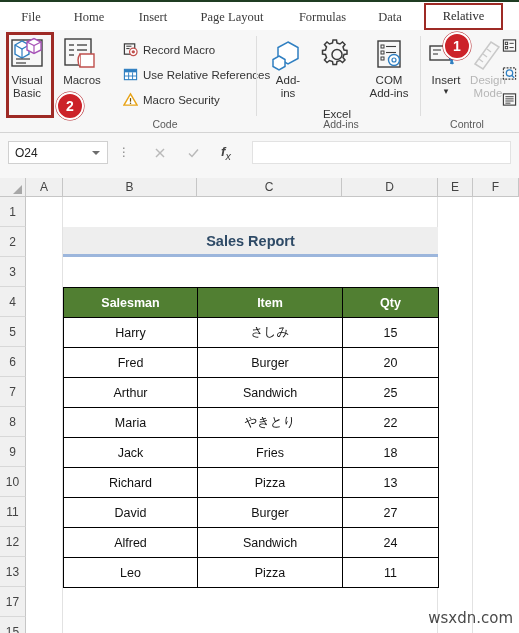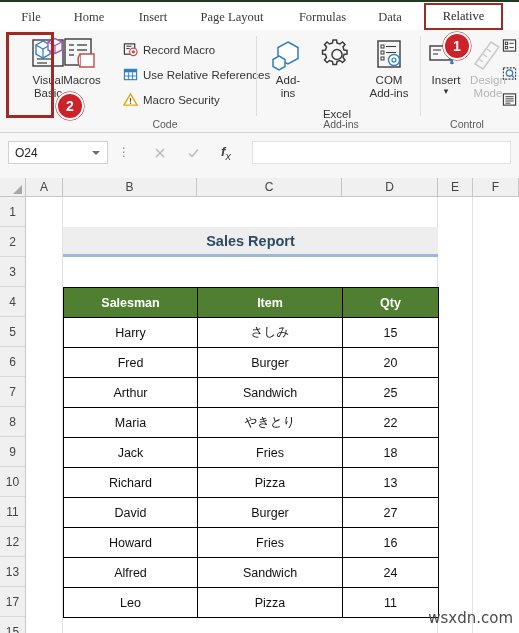--- a/index.html
+++ b/index.html
@@ -185,21 +185,21 @@
     <div class="tab" style="left:371px;width:38px;">
         <span>Data</span>
       </div>
     <div class="tab active-box" style="left:424px;width:79px;top:1px;height:27px;">
         <span>Relative</span>
       </div>
   </div>
 
   <div class="ribbon">
 
-    <div class="bigbtn" style="left:24px;top:6px;width:48px;">
+    <div class="bigbtn" style="left:3px;top:6px;width:48px;">
       <svg width="40" height="38" viewBox="0 0 40 38">
         <rect x="5" y="4" width="30" height="26" fill="none" stroke="#3c3c3c" stroke-width="1.4"></rect>
         <path d="M8 9 L15 5 L22 9 L22 18 L15 22 L8 18 Z" fill="#ffffff" stroke="#2f7fc1" stroke-width="1.4"></path>
         <path d="M8 9 L15 13 L22 9" fill="none" stroke="#2f7fc1" stroke-width="1.2"></path>
         <path d="M15 13 L15 22" fill="none" stroke="#2f7fc1" stroke-width="1.2"></path>
         <path d="M20 6 L27 2.5 L34 6 L34 14 L27 17.5 L20 14 Z" fill="#ffffff" stroke="#a855b8" stroke-width="1.4"></path>
         <path d="M20 6 L27 9.5 L34 6" fill="none" stroke="#a855b8" stroke-width="1.2"></path>
         <path d="M27 9.5 L27 17.5" fill="none" stroke="#a855b8" stroke-width="1.2"></path>
         <line x1="9" y1="23" x2="23" y2="23" stroke="#3c3c3c" stroke-width="1.2"></line>
         <line x1="9" y1="27" x2="19" y2="27" stroke="#3c3c3c" stroke-width="1.2"></line>
@@ -442,25 +442,20 @@
           <td>Richard</td>
           <td>Pizza</td>
           <td>13</td>
         </tr>
         <tr>
           <td>David</td>
           <td>Burger</td>
           <td>27</td>
         </tr>
         <tr>
-          <td>Howard</td>
-          <td>Fries</td>
-          <td>16</td>
-        </tr>
-        <tr>
           <td>Alfred</td>
           <td>Sandwich</td>
           <td>24</td>
         </tr>
         <tr>
           <td>Leo</td>
           <td>Pizza</td>
           <td>11</td>
         </tr>
       </tbody>

